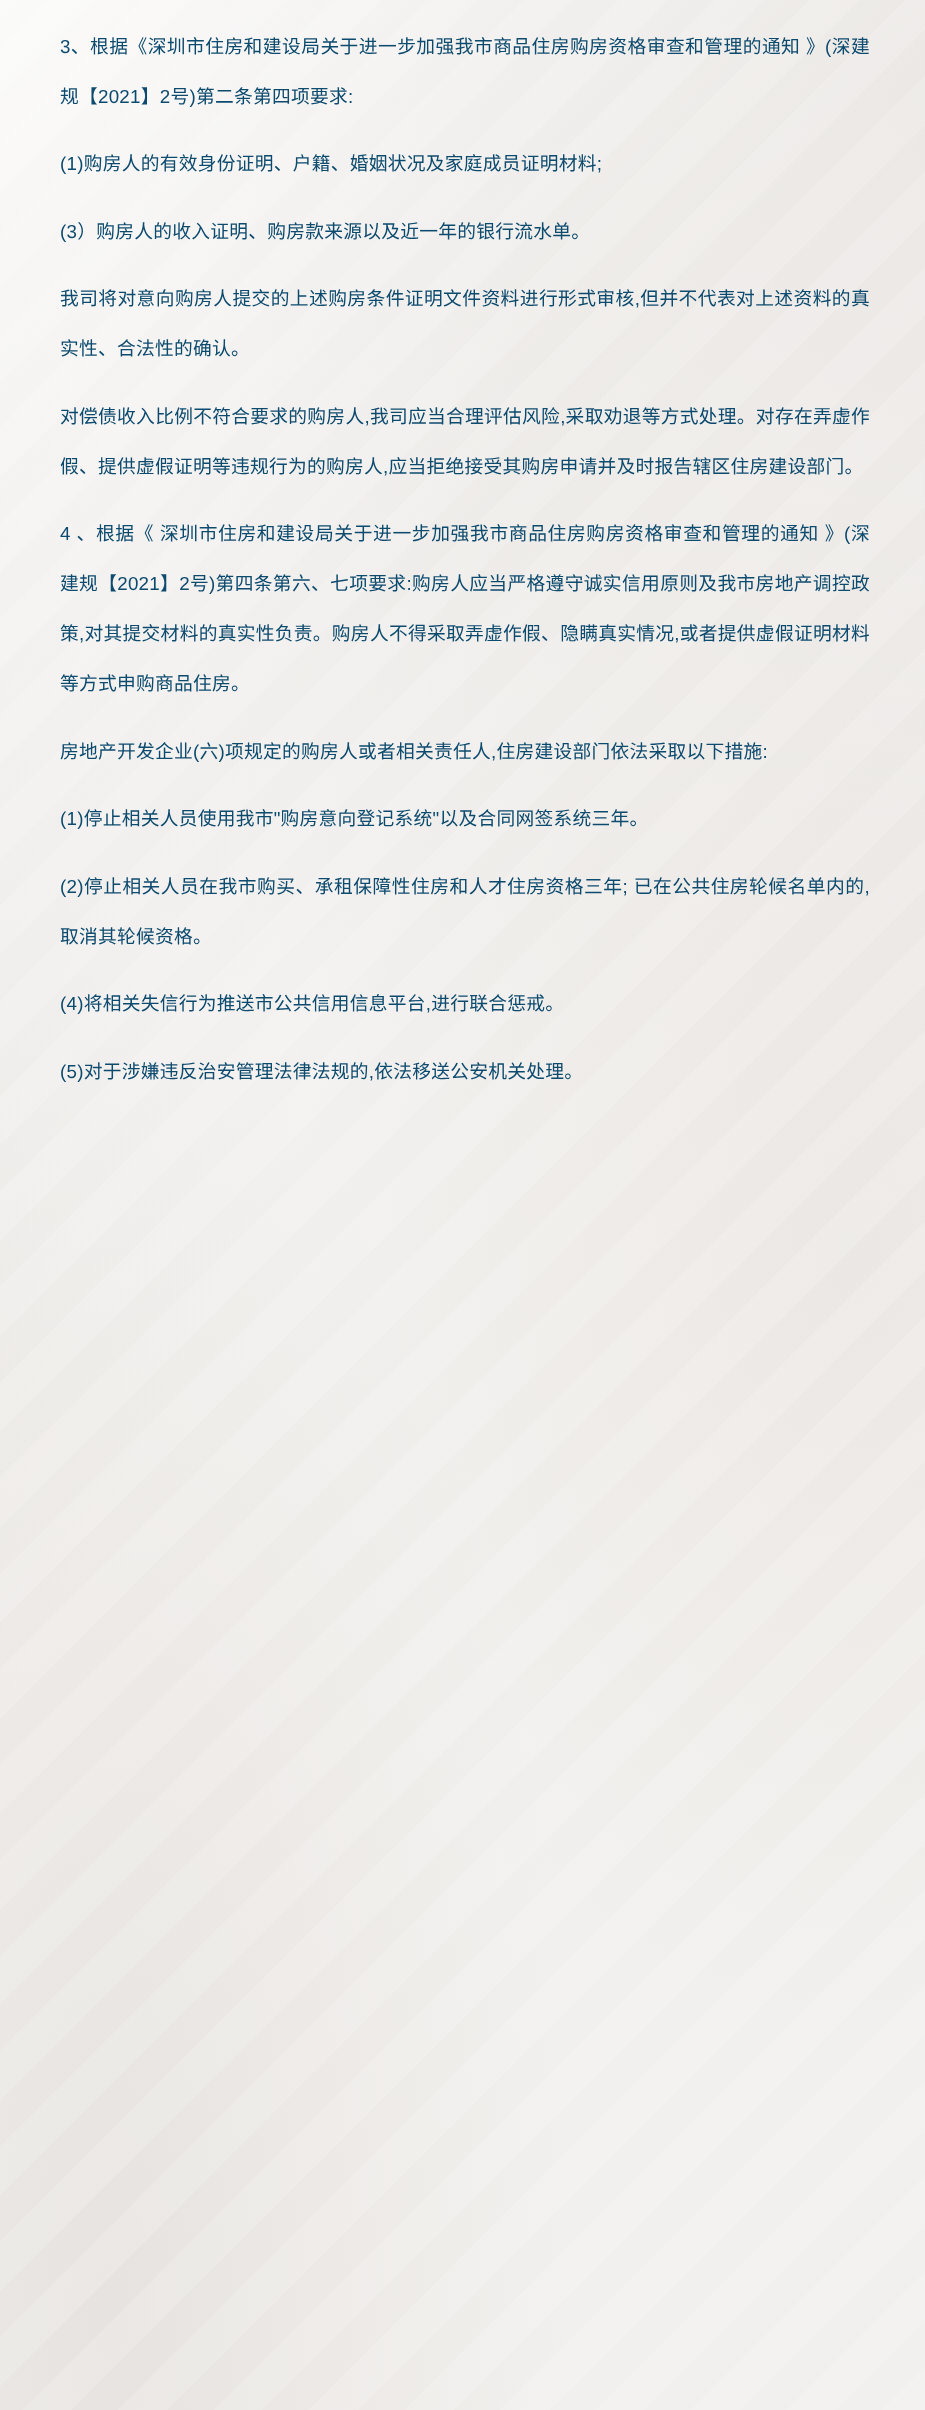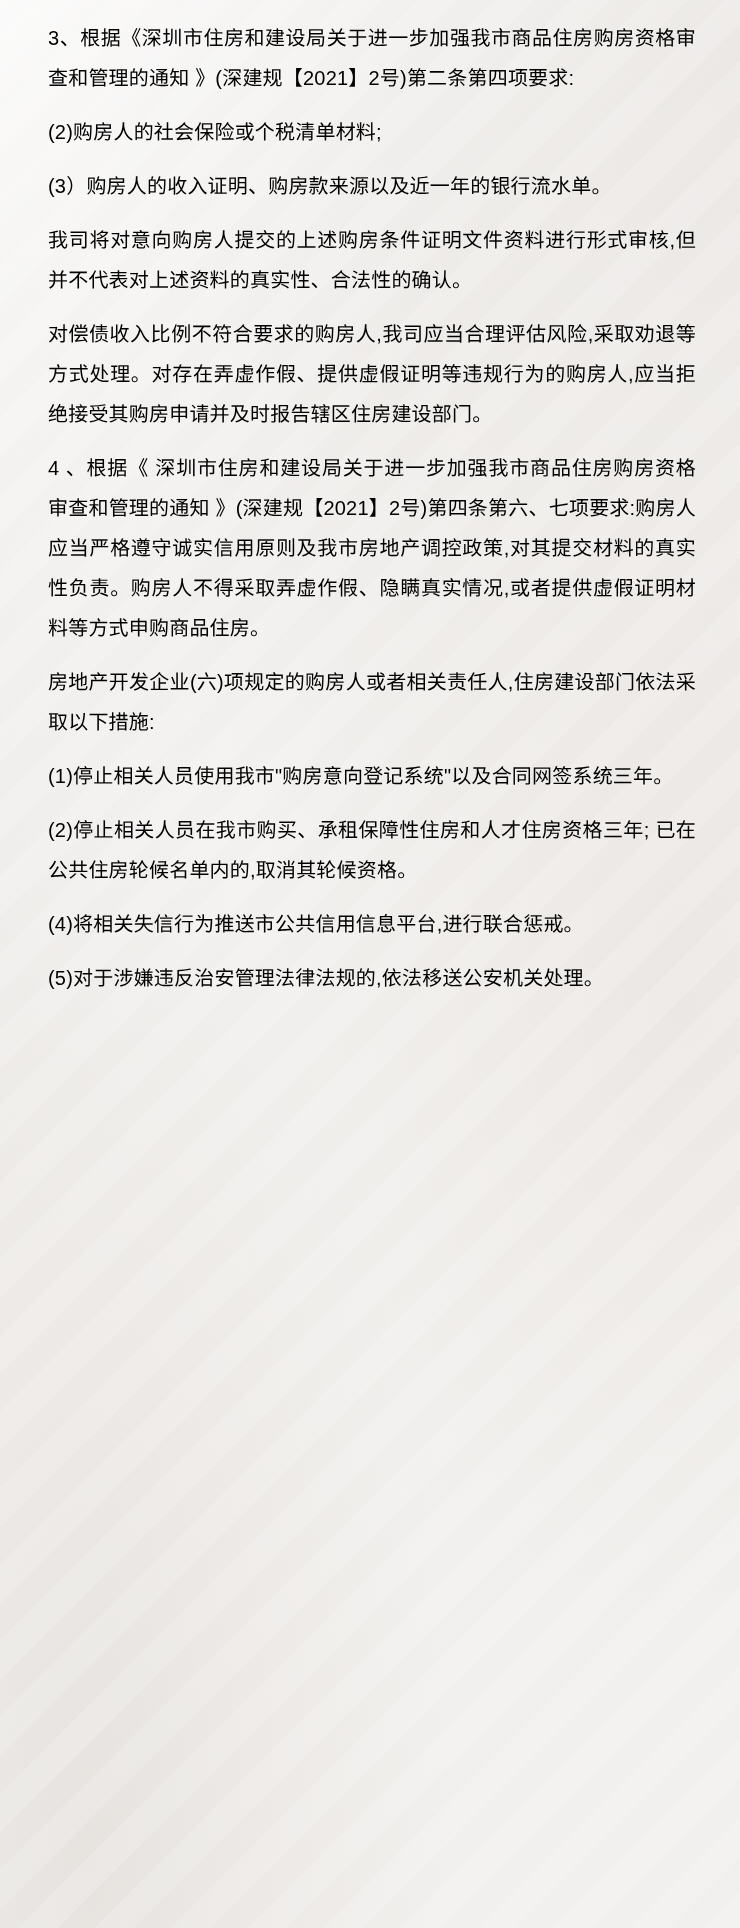--- a/index.html
+++ b/index.html
@@ -41,40 +41,40 @@
     opacity: .45;
   }
   .doc {
     position: relative;
     z-index: 1;
     padding: 18px 44px 24px 48px;
     box-sizing: border-box;
   }
   p.para {
     margin: 0 0 14px 0;
-    font-size: 20px;
+    font-size: 15px;
     line-height: 40px;
-    color: #000000;
+    color: #0c4a6e;
     text-align: justify;
     text-justify: inter-ideograph;
     letter-spacing: 0.2px;
     font-weight: 500;
   }
   p.para:last-child {
     margin-bottom: 0;
   }
 </style>
 </head>
 <body>
 
 <div class="page-bg"></div>
 
 <div class="doc">
   <p class="para">3、根据《深圳市住房和建设局关于进一步加强我市商品住房购房资格审查和管理的通知 》(深建规【2021】2号)第二条第四项要求:</p>
-  <p class="para">(2)购房人的社会保险或个税清单材料;</p>
+  <p class="para">(1)购房人的有效身份证明、户籍、婚姻状况及家庭成员证明材料;</p>
   <p class="para">(3）购房人的收入证明、购房款来源以及近一年的银行流水单。</p>
   <p class="para">我司将对意向购房人提交的上述购房条件证明文件资料进行形式审核,但并不代表对上述资料的真实性、合法性的确认。</p>
   <p class="para">对偿债收入比例不符合要求的购房人,我司应当合理评估风险,采取劝退等方式处理。对存在弄虚作假、提供虚假证明等违规行为的购房人,应当拒绝接受其购房申请并及时报告辖区住房建设部门。</p>
   <p class="para">4 、根据《 深圳市住房和建设局关于进一步加强我市商品住房购房资格审查和管理的通知 》(深建规【2021】2号)第四条第六、七项要求:购房人应当严格遵守诚实信用原则及我市房地产调控政策,对其提交材料的真实性负责。购房人不得采取弄虚作假、隐瞒真实情况,或者提供虚假证明材料等方式申购商品住房。</p>
   <p class="para">房地产开发企业(六)项规定的购房人或者相关责任人,住房建设部门依法采取以下措施:</p>
   <p class="para">(1)停止相关人员使用我市"购房意向登记系统"以及合同网签系统三年。</p>
   <p class="para">(2)停止相关人员在我市购买、承租保障性住房和人才住房资格三年; 已在公共住房轮候名单内的,取消其轮候资格。</p>
   <p class="para">(4)将相关失信行为推送市公共信用信息平台,进行联合惩戒。</p>
   <p class="para">(5)对于涉嫌违反治安管理法律法规的,依法移送公安机关处理。</p>
 </div>

